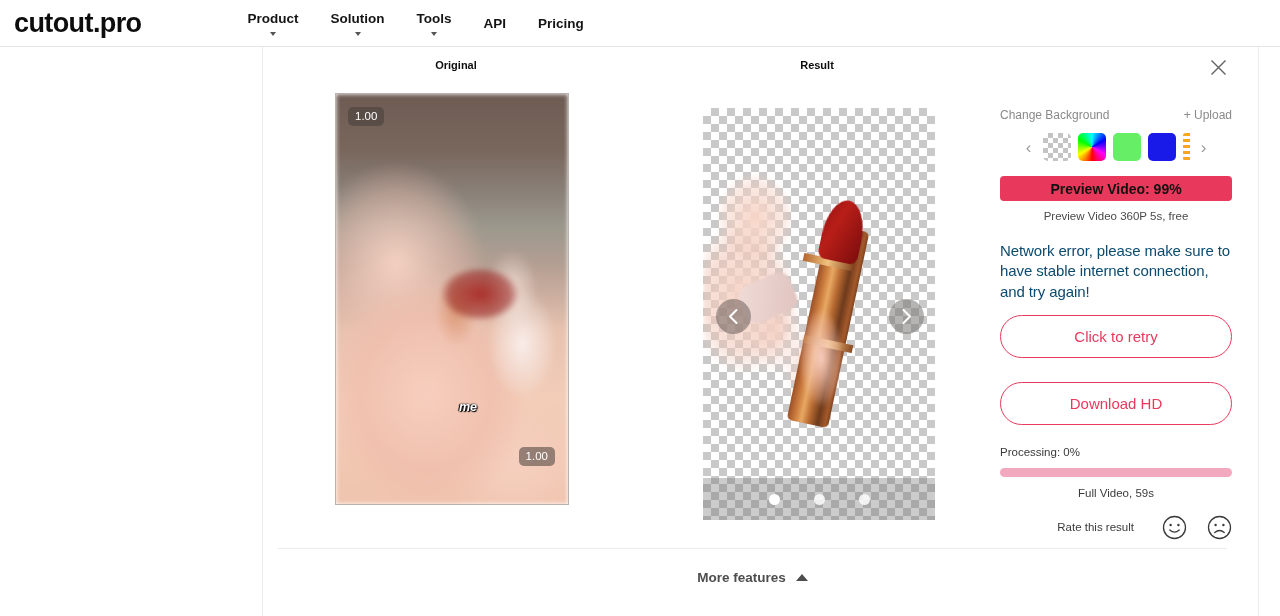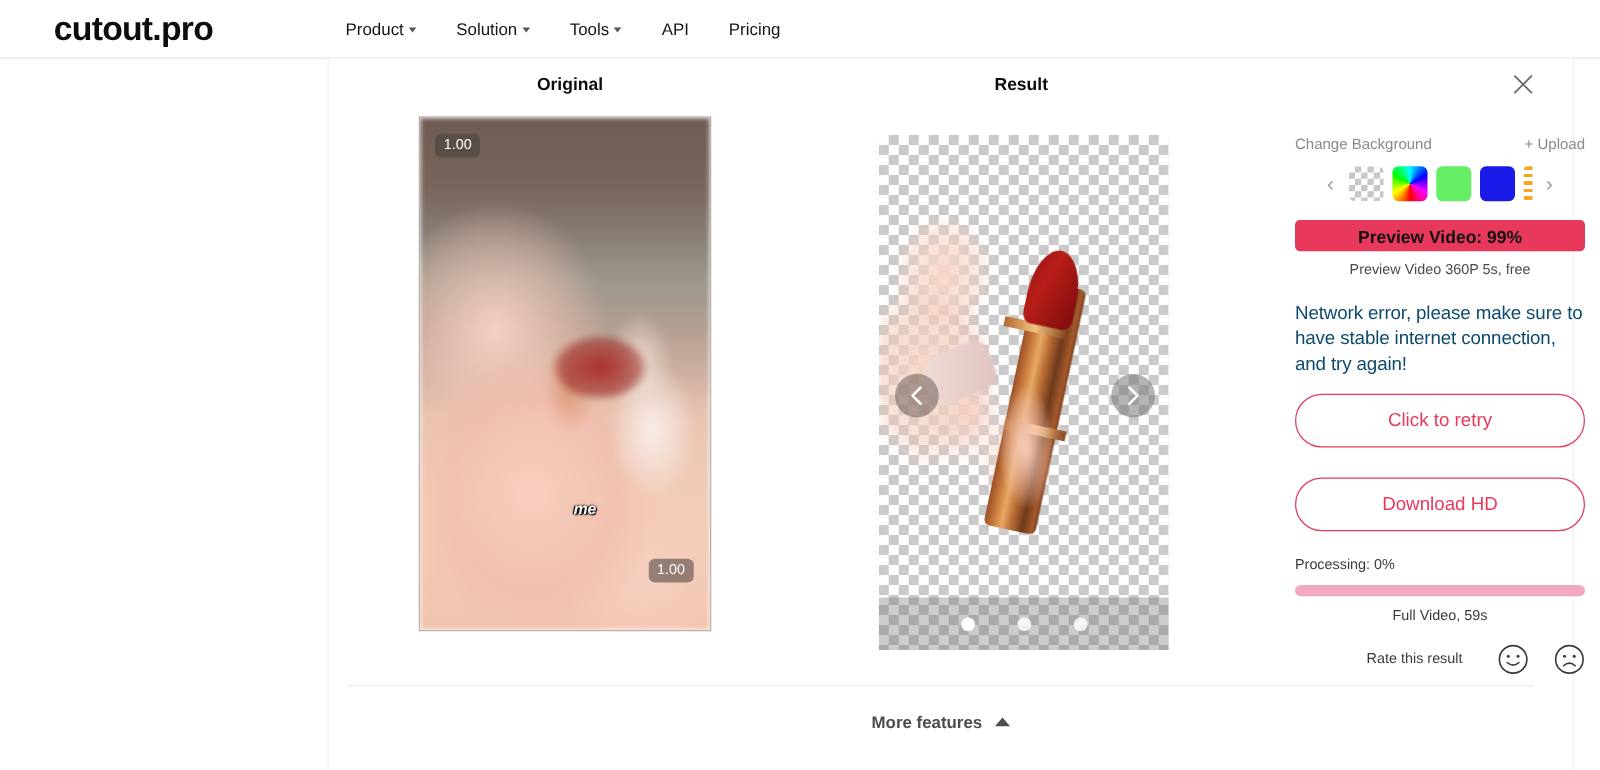--- a/index.html
+++ b/index.html
@@ -7,30 +7,30 @@
     width: 1280px; height: 616px;
     background: #ffffff;
     font-family: "Liberation Sans", sans-serif;
     overflow: hidden;
   }
 
   
   .topbar {
     position: absolute; left: 0; top: 0; width: 1280px; height: 47px;
     background: #ffffff; border-bottom: 1px solid #e6e6e6;
-    display: flex; align-items: center; padding-left: 29px;
+    display: flex; align-items: center;
   }
   .logo {
     margin-left: 14px; font-size: 27px; font-weight: 700; letter-spacing: -0.6px;
     color: #0d0d0d; line-height: 1;
   }
   .navlinks { display: flex; align-items: center; margin-left: 106px; gap: 32px; }
   .navitem {
     display: flex; align-items: center; gap: 4px;
-    font-size: 13.5px; color: #141414; font-weight: 400; cursor: pointer;
+    font-size: 13.5px; color: #141414; font-weight: 700; cursor: pointer; flex-direction: column;
   }
   .caret {
     width: 0; height: 0; border-left: 3.5px solid transparent;
     border-right: 3.5px solid transparent; border-top: 4px solid #555;
     margin-top: 2px;
   }
 
   
   .vdiv-left  { position: absolute; left: 262px;  top: 47px; width: 1px; height: 569px; background: #ececec; }
   .vdiv-right { position: absolute; left: 1258px; top: 47px; width: 1px; height: 569px; background: #ececec; }
@@ -39,21 +39,21 @@
 
   
   .close-btn {
     position: absolute; left: 1205px; top: 54px; width: 26px; height: 26px;
     display: flex; align-items: center; justify-content: center; cursor: pointer;
   }
   .close-btn svg { display: block; }
 
   
   .panel-title {
-    position: absolute; top: 59px; font-size: 14px; font-weight: 700; color: #0d0d0d;
+    position: absolute; top: 59px; font-size: 11px; font-weight: 700; color: #0d0d0d;
     text-align: center;
   }
   #title-original { left: 336px; width: 240px; }
   #title-result   { left: 700px; width: 234px; }
 
   
   .orig-wrap {
     position: absolute; left: 335px; top: 93px; width: 234px; height: 412px;
     overflow: hidden; border: 1px solid #b9b1ad;
   }
@@ -143,21 +143,21 @@
   #nav-next { right: 11px; background: rgba(120,118,116,.55); }
   .dots-strip {
     position: absolute; left: 0; right: 0; bottom: 0; height: 42px;
     background: rgba(110,110,110,.35);
     display: flex; align-items: center; justify-content: center; gap: 34px;
   }
   .dot { width: 11px; height: 11px; border-radius: 50%; background: rgba(255,255,255,.82); cursor: pointer; }
   .dot.active { background: #ffffff; }
 
   
-  .ctrl { position: absolute; left: 1000px; top: 108px; width: 232px; margin-left: 36px; }
+  .ctrl { position: absolute; left: 1000px; top: 108px; width: 232px; }
   .ctrl-row {
     display: flex; justify-content: space-between; align-items: center;
     font-size: 12px; color: #8a8a8a;
   }
   .ctrl-row span { cursor: pointer; }
   .swatch-row { display: flex; align-items: center; margin-top: 11px; gap: 7px; justify-content: center; }
   .arrow-sm { color: #9a9a9a; font-size: 17px; cursor: pointer; line-height: 1; width: 14px; text-align: center; }
   .sw { width: 28px; height: 28px; border-radius: 5px; cursor: pointer; flex: none; }
   .sw-transparent {
     background-image:

